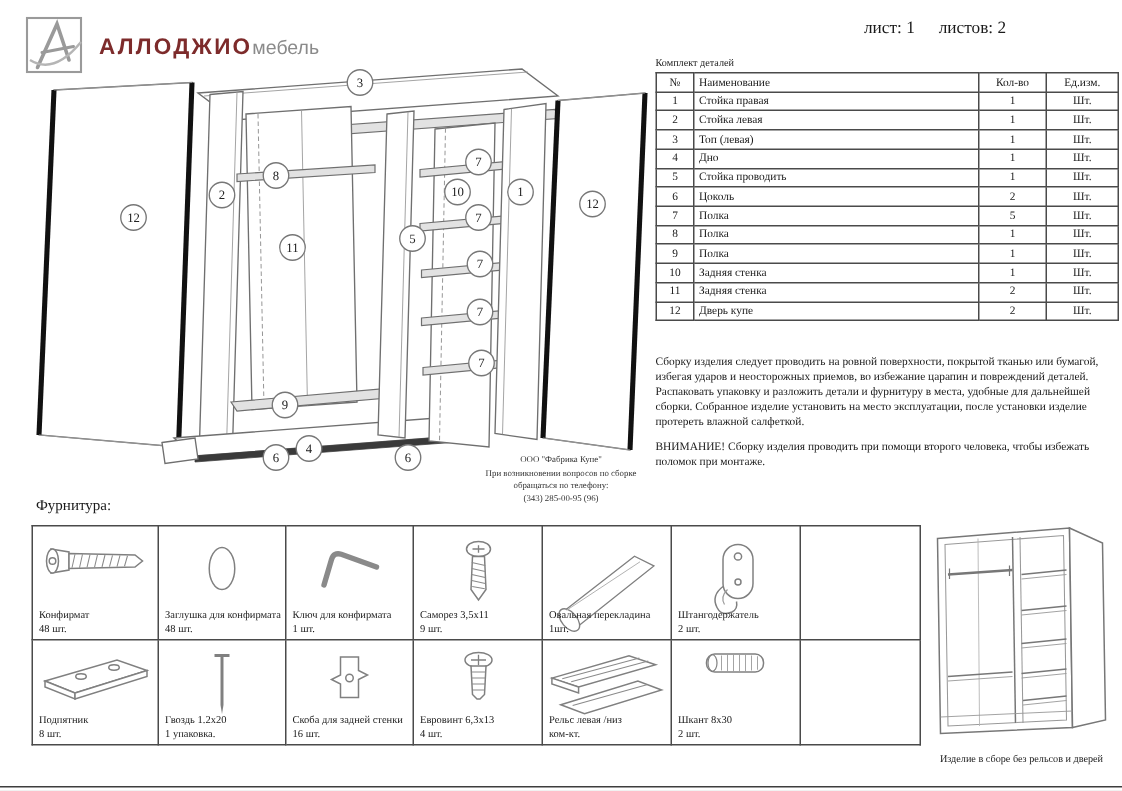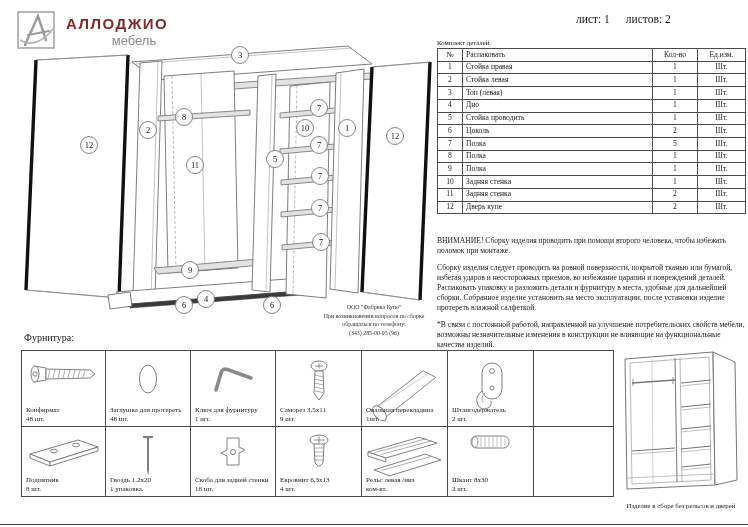--- a/index.html
+++ b/index.html
@@ -5,21 +5,21 @@
   * { margin:0; padding:0; box-sizing:border-box; }
   html,body { background:#e8e8e8; }
   .page {
     position:relative; width:748px; height:527px; margin:0 auto;
     background:#fff; color:#1a1a1a; overflow:hidden;
     font-family:"Liberation Serif", serif;
   }
   
   .logo { position:absolute; left:16px; top:10px; display:flex; align-items:center; gap:8px; }
   .logo-mark { width:42px; height:42px; }
-  .logo-text { display:flex; flex-direction:column; }
+  .logo-text { display:flex; }
   .logo-brand { font-family:"Liberation Sans", sans-serif; font-weight:bold; font-size:15px; letter-spacing:1.5px; color:#7d2b2b; }
   .logo-sub { font-family:"Liberation Sans", sans-serif; font-size:13px; color:#8a8a8a; text-align:right; padding-right:12px; margin-top:1px; }
   .title { position:absolute; left:182px; top:10px; width:400px; font-size:12.5px; line-height:1.4; }
   .sheet-info { position:absolute; left:576px; top:13px; font-size:11.5px; }
   .sheet-info span { margin-right:16px; }
   
   .diagram { position:absolute; left:12px; top:40px; width:420px; height:305px; }
   .diagram svg { display:block; }
   .panel { fill:#fff; stroke:#6f6f6f; stroke-width:0.9; }
   .shelfp { fill:#e2e2e2; stroke:#6f6f6f; stroke-width:0.8; }
@@ -212,21 +212,21 @@
   <table class="parts-table">
     <colgroup>
         <col style="width:25px">
         <col style="width:190px">
         <col style="width:45px">
         <col style="width:48px">
       </colgroup>
     <thead>
       <tr>
         <th class="h0">№</th>
-        <th class="h1">Распаковать</th>
+        <th class="h1">Наименование</th>
         <th class="h2">Кол-во</th>
         <th class="h3">Ед.изм.</th>
       </tr>
     </thead>
     <tbody>
         <tr>
           <td class="c0">1</td>
           <td class="c1">Стойка правая</td>
           <td class="c2">1</td>
           <td class="c3">Шт.</td>
@@ -294,23 +294,22 @@
         <tr>
           <td class="c0">12</td>
           <td class="c1">Дверь купе</td>
           <td class="c2">2</td>
           <td class="c3">Шт.</td>
         </tr>
       </tbody>
   </table>
 
   <div class="notes">
+    <p>Сборку изделия следует проводить на ровной поверхности, покрытой тканью или бумагой, избегая ударов и неосторожных приемов, во избежание царапин и повреждений деталей. Распаковать упаковку и разложить детали и фурнитуру в места, удобные для дальнейшей сборки. Собранное изделие установить на место эксплуатации, после установки изделие протереть влажной салфеткой.</p>
     <p>ВНИМАНИЕ! Сборку изделия проводить при помощи второго человека, чтобы избежать поломок при монтаже.</p>
-    <p>Сборку изделия следует проводить на ровной поверхности, покрытой тканью или бумагой, избегая ударов и неосторожных приемов, во избежание царапин и повреждений деталей. Распаковать упаковку и разложить детали и фурнитуру в места, удобные для дальнейшей сборки. Собранное изделие установить на место эксплуатации, после установки изделие протереть влажной салфеткой.</p>
-    <p>*В связи с постоянной работой, направленной на улучшение потребительских свойств мебели, возможны незначительные изменения в конструкции не влияющие на функциональные качества изделий.</p>
   </div>
 
   <div class="hw-title">Фурнитура:</div>
   <table class="hw-table">
     <colgroup>
         <col style="width:84px">
         <col style="width:85px">
         <col style="width:85px">
         <col style="width:86px">
         <col style="width:86px">
@@ -334,32 +333,32 @@
               <span>48 шт.</span>
             </div>
       </td>
       <td>
         <div class="hw-icon">
           <svg width="30" height="40" viewBox="0 0 30 40">
                 <ellipse class="ico" cx="15" cy="20" rx="8.5" ry="14"></ellipse>
               </svg>
         </div>
         <div class="hw-label">
-              <span>Заглушка для протереть</span>
+              <span>Заглушка для конфирмата</span>
               <span>48 шт.</span>
             </div>
       </td>
       <td>
         <div class="hw-icon">
           <svg width="48" height="38" viewBox="0 0 48 38">
                 <path d="M7 31 L12 14 Q13.5 9 18.5 10.5 L42 19" fill="none" stroke="#8a8a8a" stroke-width="3.6" stroke-linecap="round"></path>
               </svg>
         </div>
         <div class="hw-label">
-              <span>Ключ для фурнитуру</span>
+              <span>Ключ для конфирмата</span>
               <span>1 шт.</span>
             </div>
       </td>
       <td>
         <div class="hw-icon">
           <svg width="22" height="44" viewBox="0 0 22 44">
             <ellipse class="ico" cx="11" cy="7" rx="8" ry="5"></ellipse>
             <path d="M7 7 h8 M11 4.5 v5" stroke="#808080" stroke-width="0.9" fill="none"></path>
             <polygon class="ico" points="7,12 15,12 16,34 11,41 6,34"></polygon>
             <path d="M6.5 16 L15.5 18 M6.5 20 L15.5 22 M6.5 24 L15.5 26 M6.5 28 L15.5 30 M6.8 32 L15.2 33.5" stroke="#8a8a8a" stroke-width="0.7" fill="none"></path>

